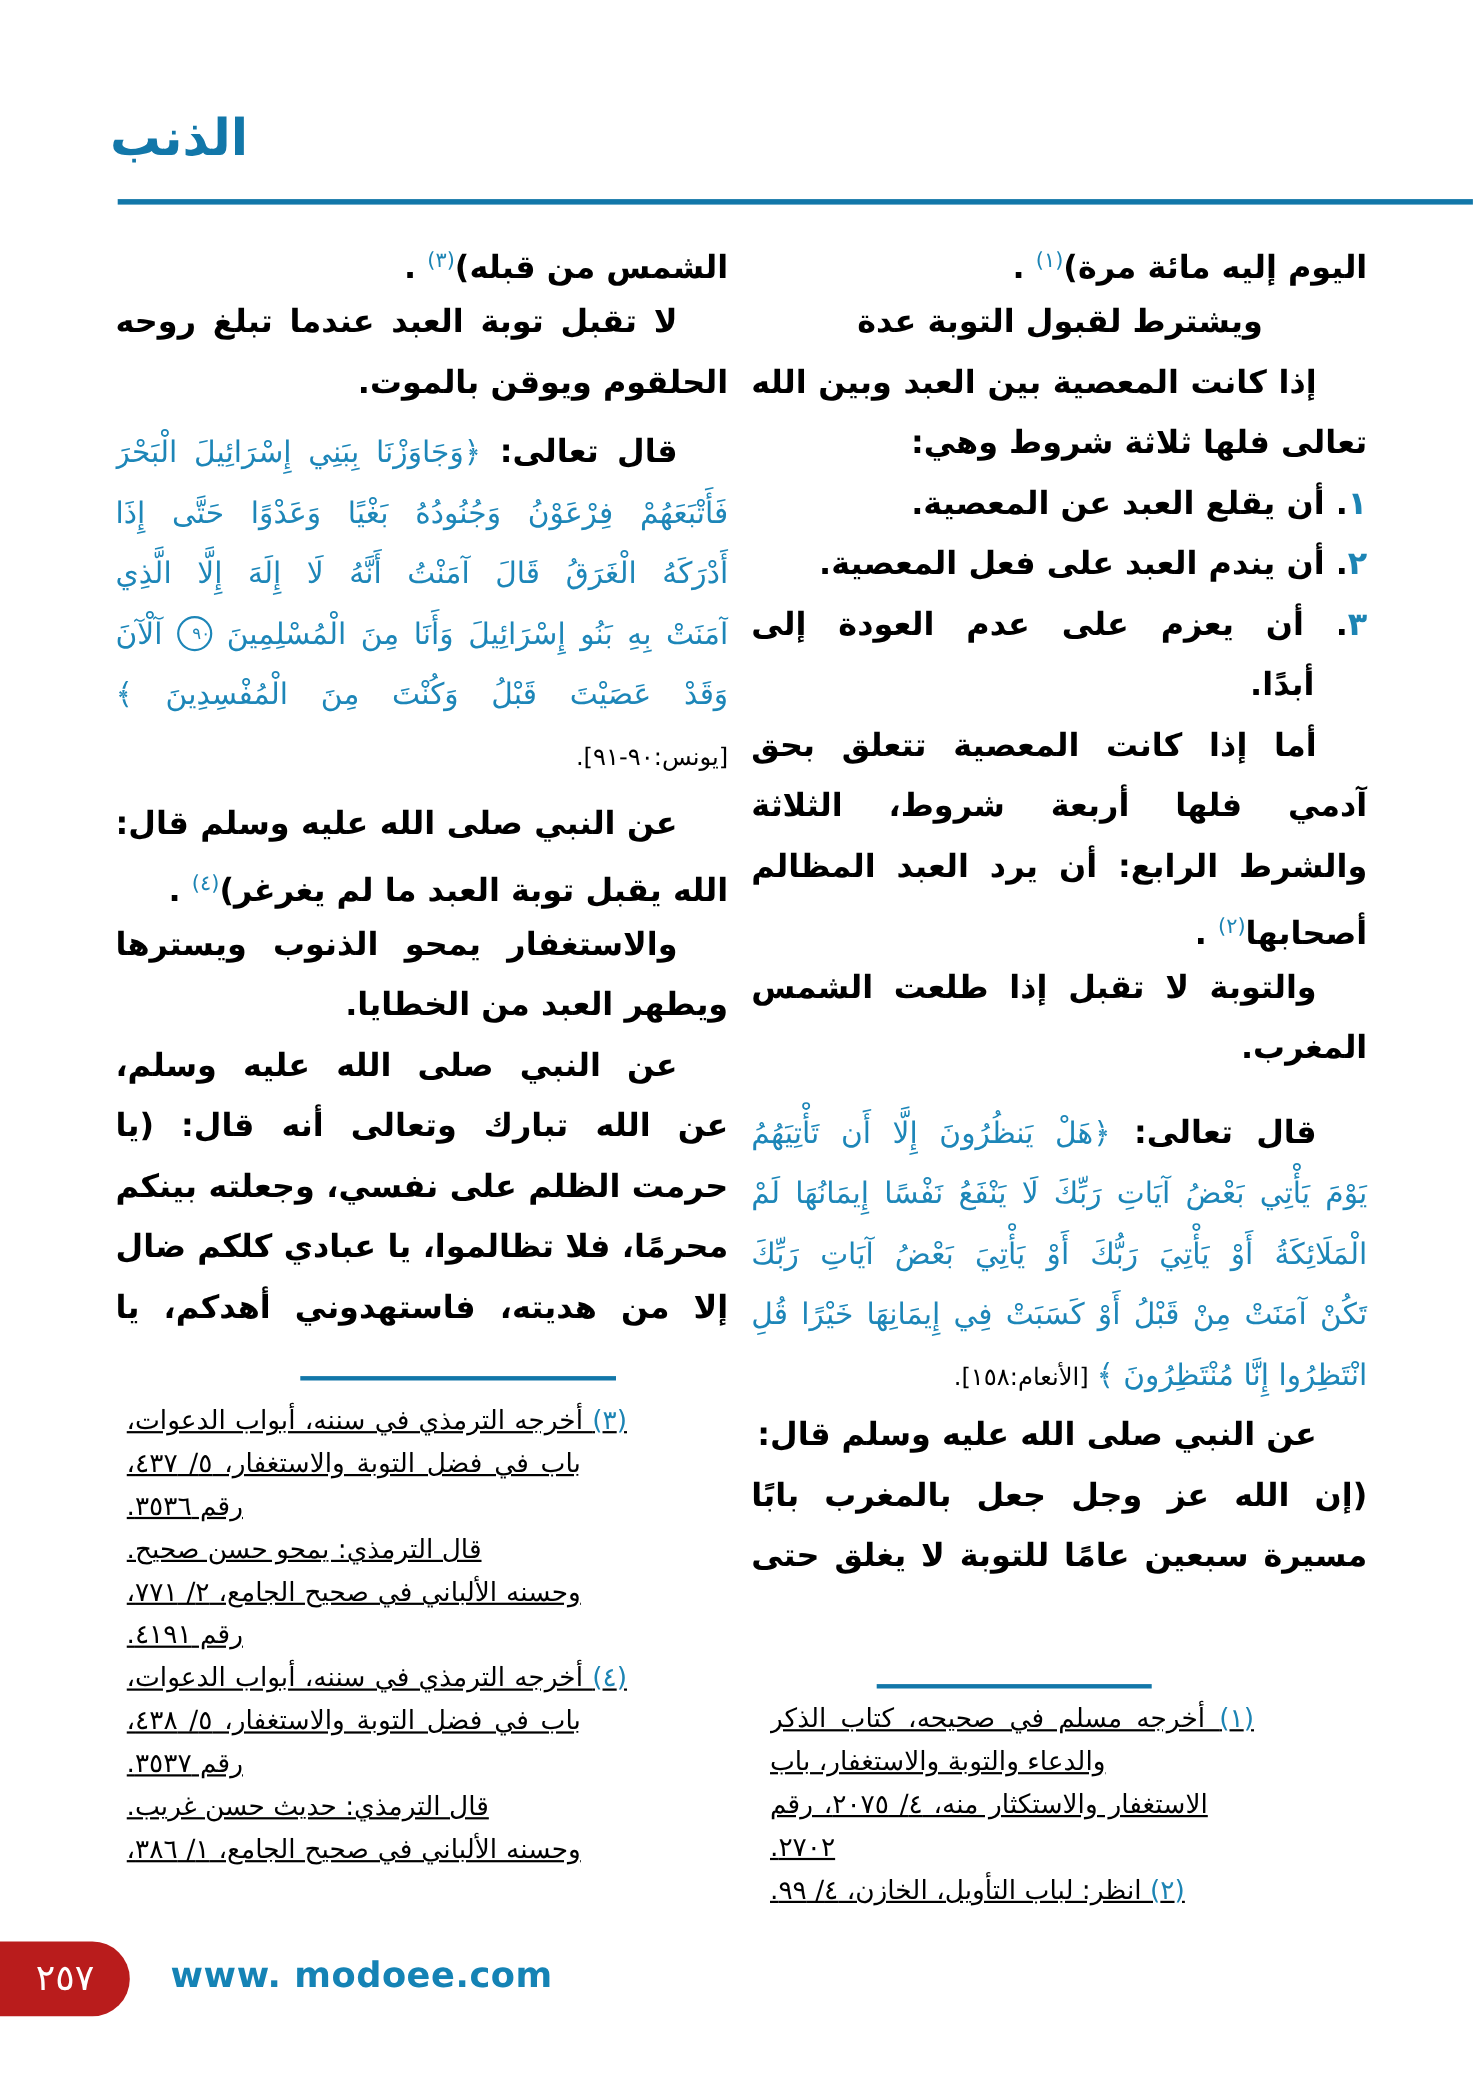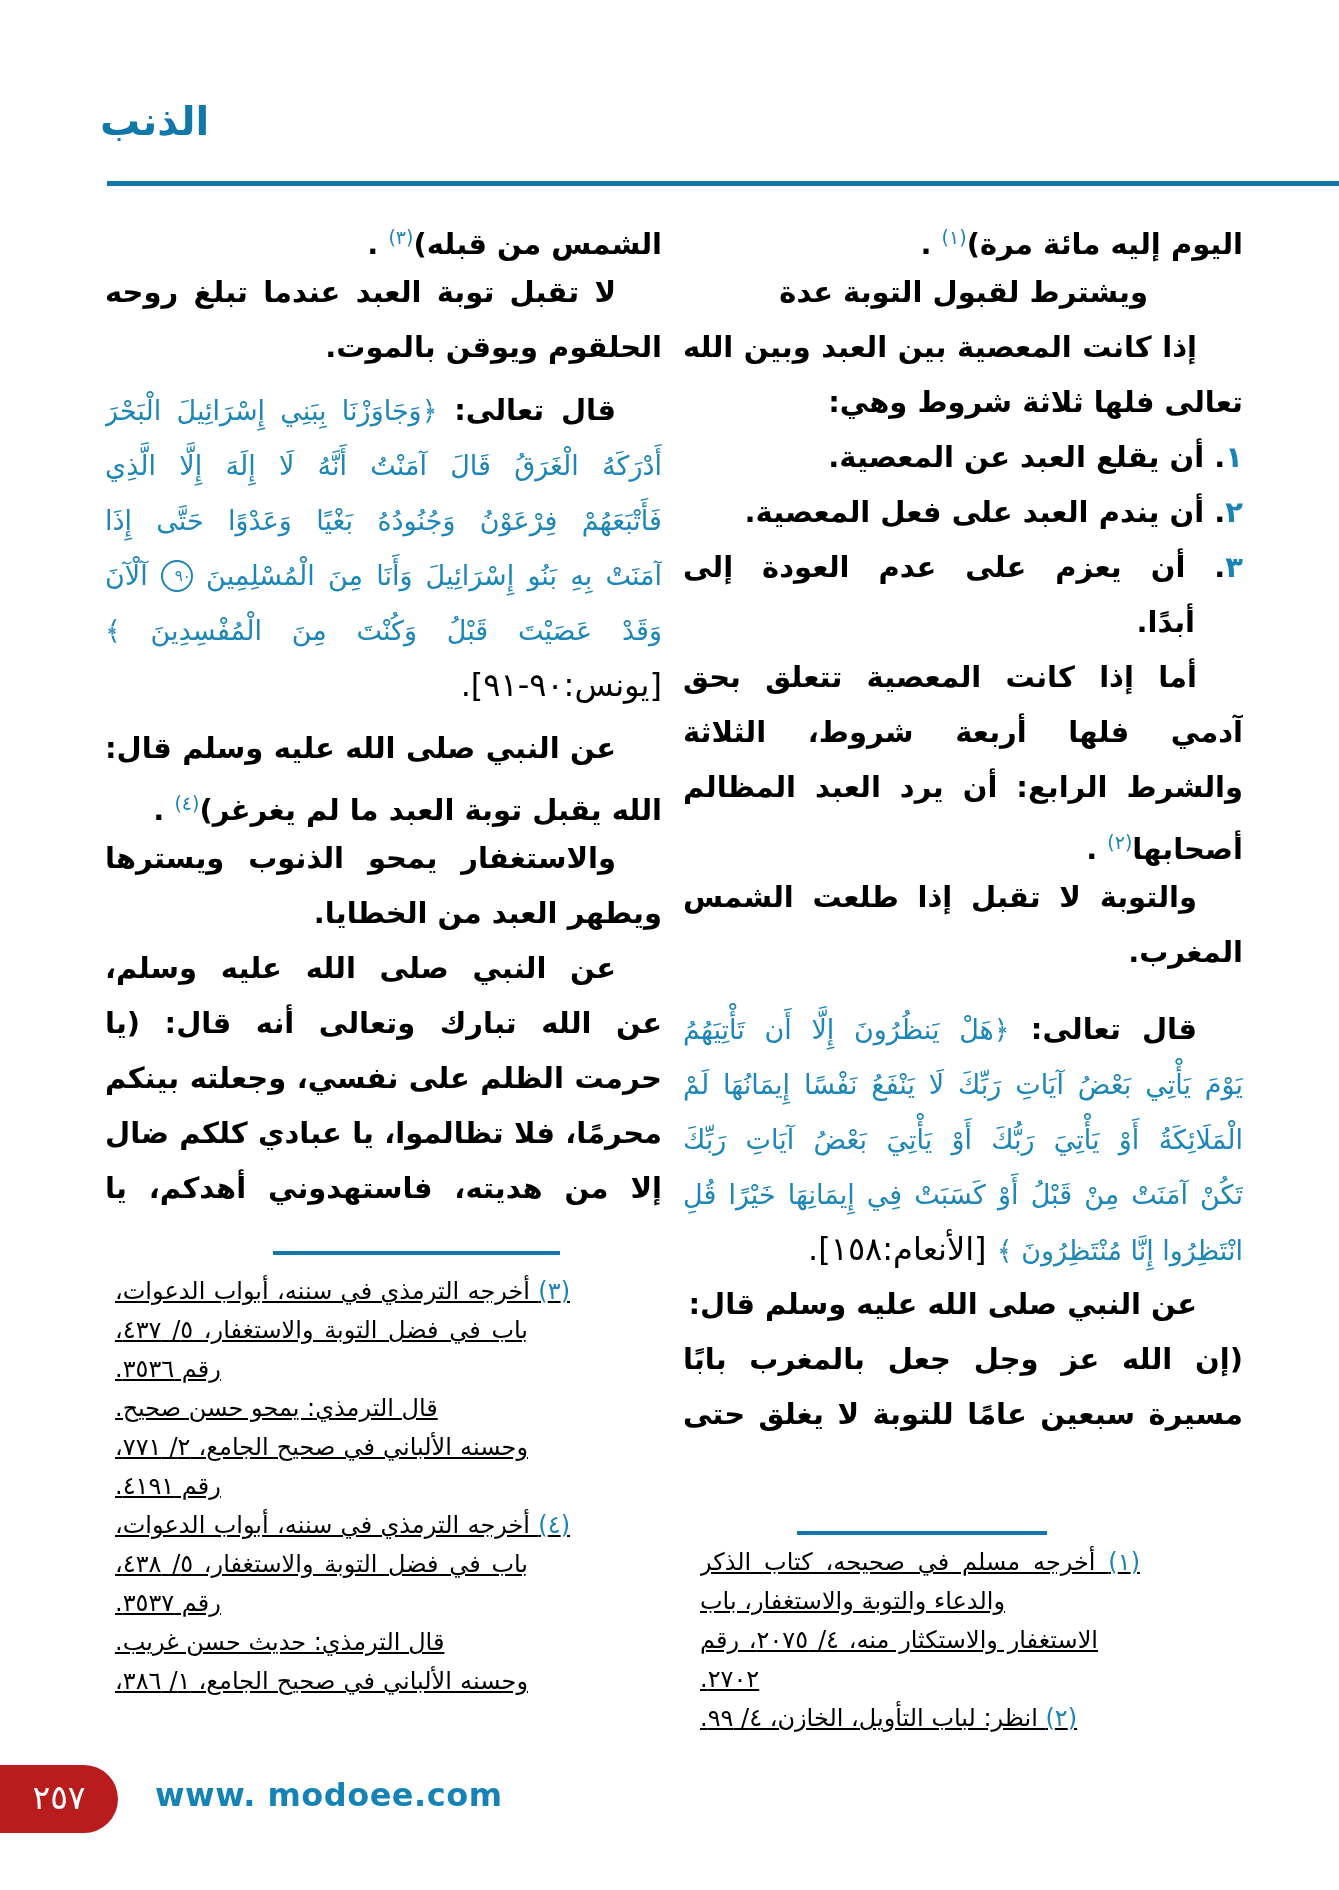--- a/index.html
+++ b/index.html
@@ -2,40 +2,40 @@
 <html lang="ar" dir="rtl"><head>
 <meta charset="utf-8">
 <style>
   html,body{margin:0;padding:0;}
   body{
     width:1339px;height:1890px;position:relative;background:#ffffff;
     font-family:"DejaVu Sans", sans-serif;direction:rtl;overflow:hidden;
   }
   
   .page-title{
-    position:absolute;left:100px;top:98px;font-size:40px;font-weight:bold;
+    position:absolute;left:100px;top:98px;font-size:46px;font-weight:bold;
     color:#1277a9;direction:rtl;
   }
   .header-rule{
     position:absolute;left:107px;right:0;top:181px;height:5px;background:#1277a9;
   }
   
   .col{position:absolute;top:210px;font-size:29px;font-weight:bold;color:#000;}
   #col-right{right:96px;width:560px;}
   #col-left{left:105px;width:557px;}
   .line{height:55px;line-height:55px;overflow:hidden;text-align:right;white-space:normal;}
   .fill{text-align:justify;text-align-last:justify;}
   .ind{padding-right:46px;}
   .ind2{padding-right:95px;}
   .hang{padding-right:48px;}
   .k{color:#000;}
   .q{color:#1d86b8;font-weight:normal;font-size:27px;}
   .fn{color:#1c84b4;font-size:19px;vertical-align:10px;font-weight:normal;}
   .n{color:#1c84b4;}
-  .ref{color:#000;font-weight:normal;font-size:32px;}
+  .ref{color:#000;font-weight:normal;font-size:22px;}
   .aya{
     display:inline-block;border:2px solid #1d86b8;color:#1d86b8;border-radius:50%;
     width:28px;height:28px;line-height:28px;text-align:center;font-size:15px;
     vertical-align:4px;font-weight:normal;
   }
   
   .fnrule{position:absolute;height:4px;background:#1277a9;}
   #fnrule-right{right:292px;width:250px;top:1531px;}
   #fnrule-left{right:779px;width:287px;top:1251px;}
   .fnblock{position:absolute;font-size:24px;font-weight:normal;color:#000;}
@@ -87,22 +87,22 @@
     <div class="line"><span class="q">انْتَظِرُوا إِنَّا مُنْتَظِرُونَ ﴾</span><span class="ref"> [الأنعام:١٥٨].</span></div>
     <div class="line ind"><span class="k">عن النبي صلى الله عليه وسلم قال:</span></div>
     <div class="line fill"><span class="k">(إن الله عز وجل جعل بالمغرب بابًا عرضه</span></div>
     <div class="line fill"><span class="k">مسيرة سبعين عامًا للتوبة لا يغلق حتى تطلع</span></div>
   </div>
 <div class="col" id="col-left">
     <div class="line"><span class="k">الشمس من قبله)</span><span class="fn">(٣)</span><span class="k"> .</span></div>
     <div class="line fill ind"><span class="k">لا تقبل توبة العبد عندما تبلغ روحه</span></div>
     <div class="line"><span class="k">الحلقوم ويوقن بالموت.</span></div>
     <div class="line fill ind" style="margin-top: 8px;"><span class="k">قال تعالى: </span><span class="q">﴿وَجَاوَزْنَا بِبَنِي إِسْرَائِيلَ الْبَحْرَ</span></div>
+    <div class="line fill"><span class="q">فَأَتْبَعَهُمْ فِرْعَوْنُ وَجُنُودُهُ بَغْيًا وَعَدْوًا حَتَّى إِذَا</span></div>
     <div class="line fill"><span class="q">أَدْرَكَهُ الْغَرَقُ قَالَ آمَنْتُ أَنَّهُ لَا إِلَهَ إِلَّا الَّذِي</span></div>
-    <div class="line fill"><span class="q">فَأَتْبَعَهُمْ فِرْعَوْنُ وَجُنُودُهُ بَغْيًا وَعَدْوًا حَتَّى إِذَا</span></div>
     <div class="line fill"><span class="q">آمَنَتْ بِهِ بَنُو إِسْرَائِيلَ وَأَنَا مِنَ الْمُسْلِمِينَ </span><span class="aya">٩٠</span><span class="q"> آلْآنَ</span></div>
     <div class="line fill"><span class="q">وَقَدْ عَصَيْتَ قَبْلُ وَكُنْتَ مِنَ الْمُفْسِدِينَ ﴾</span></div>
     <div class="line"><span class="ref">[يونس:٩٠-٩١].</span></div>
     <div class="line fill ind" style="margin-top: 8px;"><span class="k">عن النبي صلى الله عليه وسلم قال: (إن</span></div>
     <div class="line"><span class="k">الله يقبل توبة العبد ما لم يغرغر)</span><span class="fn">(٤)</span><span class="k"> .</span></div>
     <div class="line fill ind"><span class="k">والاستغفار يمحو الذنوب ويسترها</span></div>
     <div class="line"><span class="k">ويطهر العبد من الخطايا.</span></div>
     <div class="line fill ind"><span class="k">عن النبي صلى الله عليه وسلم، فيما روي</span></div>
     <div class="line fill"><span class="k">عن الله تبارك وتعالى أنه قال: (يا عبادي إني</span></div>
     <div class="line fill"><span class="k">حرمت الظلم على نفسي، وجعلته بينكم</span></div>

